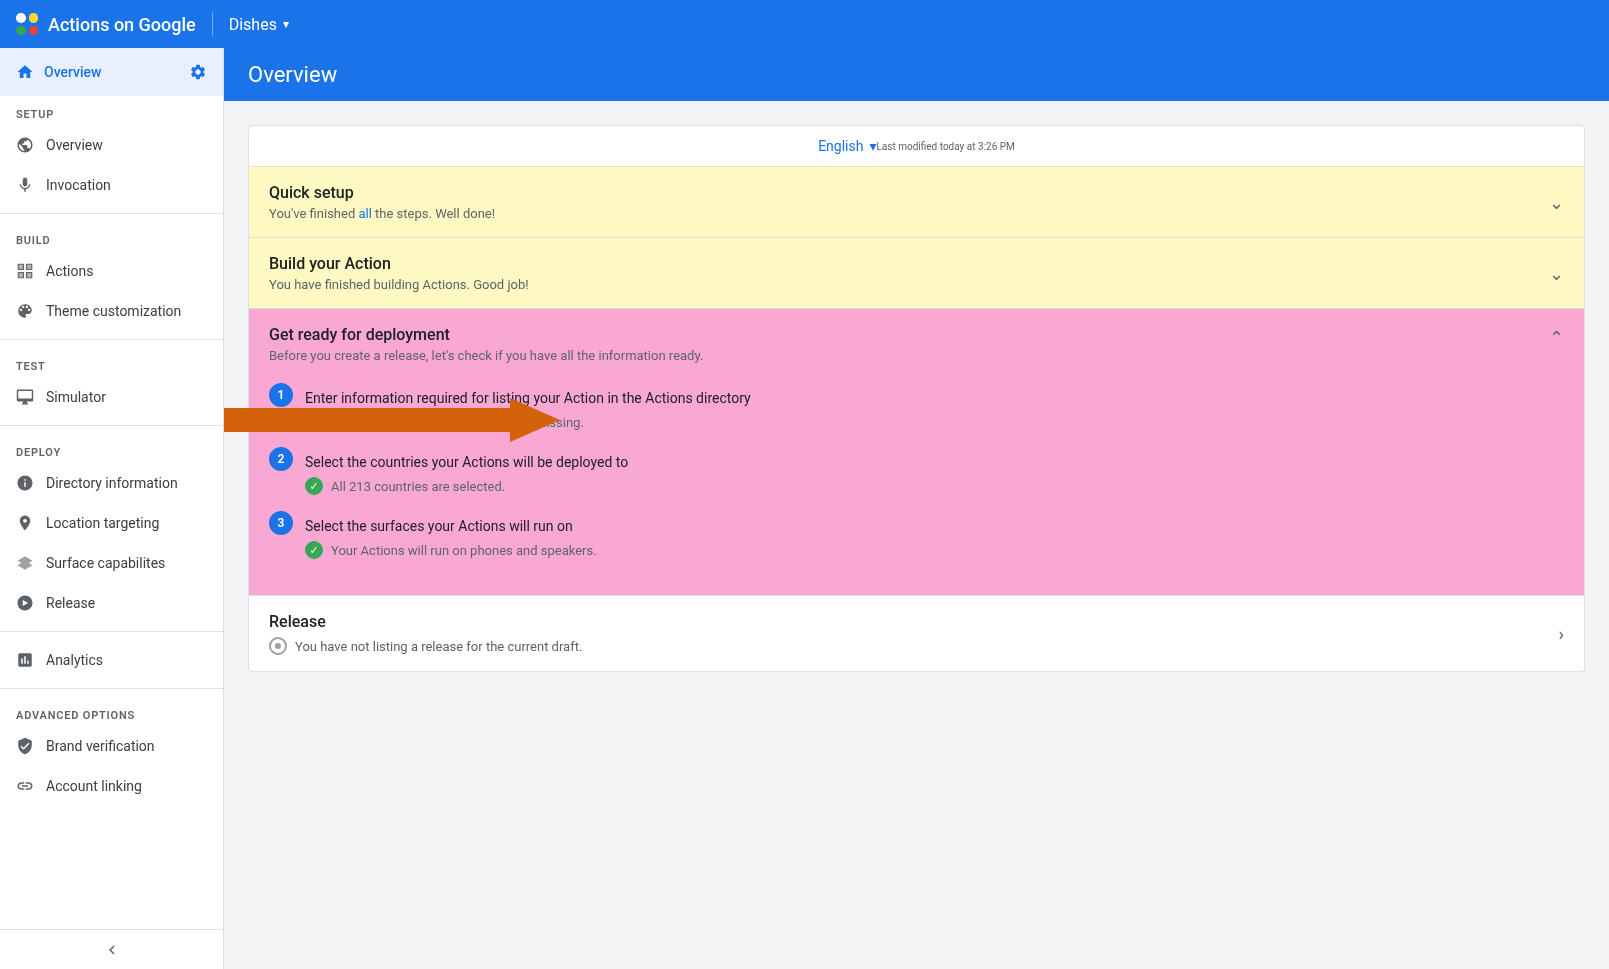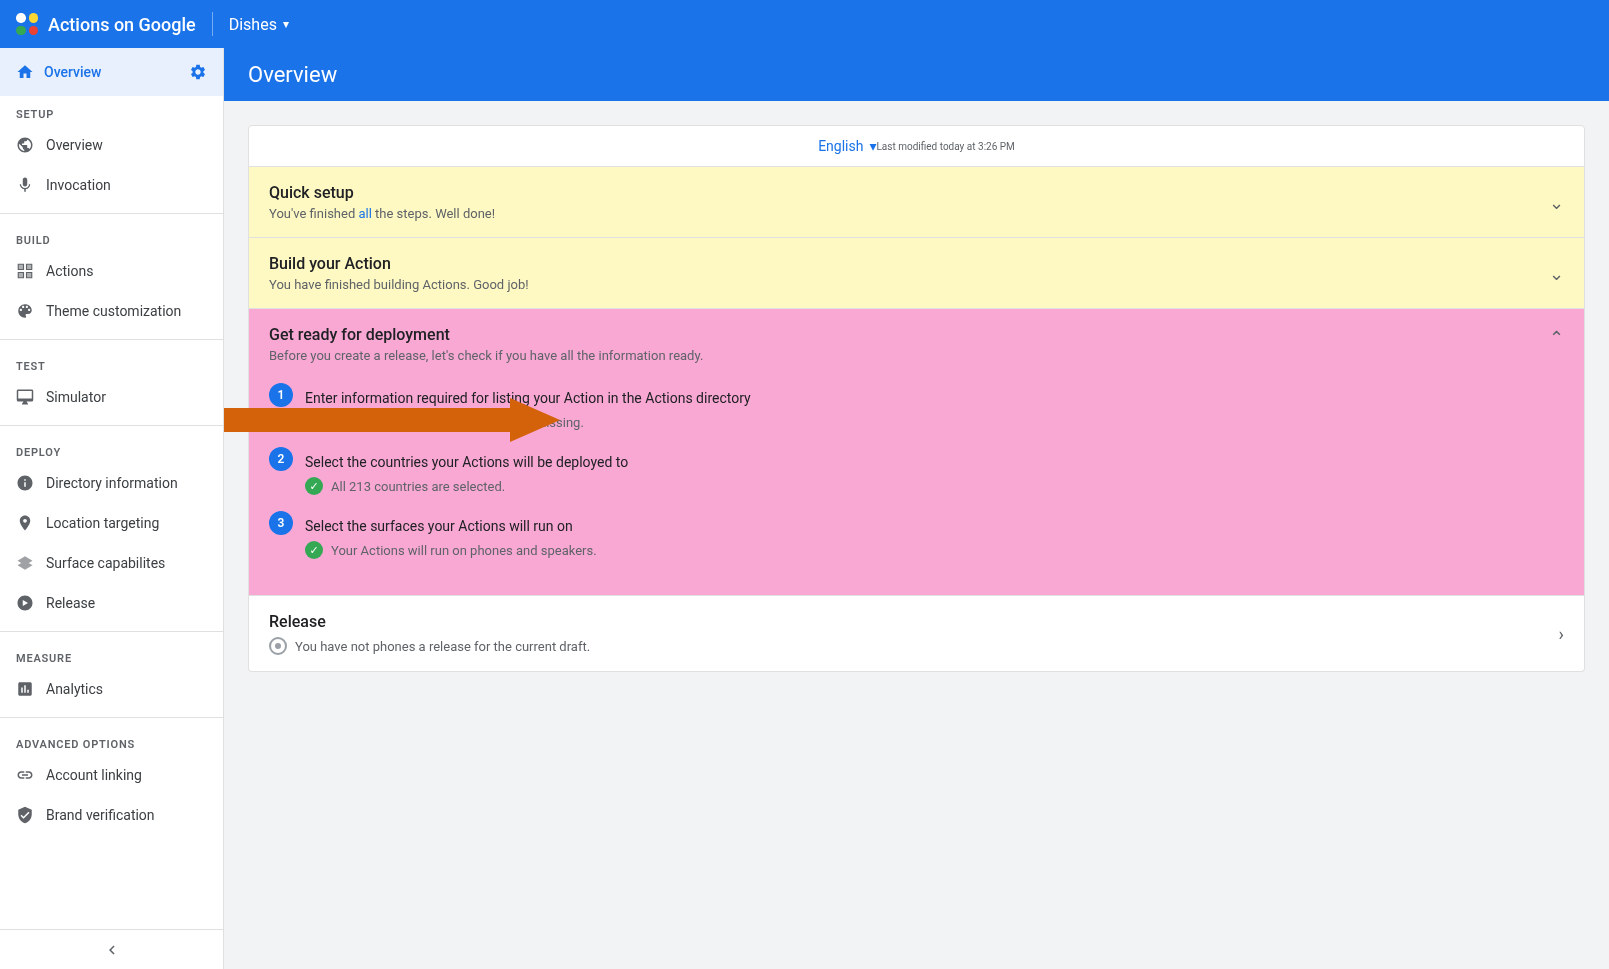--- a/index.html
+++ b/index.html
@@ -477,48 +477,47 @@
       <div class="sidebar-icon">
         <svg width="18" height="18" viewBox="0 0 24 24" fill="#5f6368">
             <path d="M12 2C6.48 2 2 6.48 2 12s4.48 10 10 10 10-4.48 10-10S17.52 2 12 2zm-1 14H9V8l7 4-7 4z"></path>
           </svg>
       </div>
       <span>Release</span>
     </div>
 
     <div class="sidebar-divider"></div>
 
-    <div class="sidebar-section-label">MEASURE</div>
     <div class="sidebar-item">
       <div class="sidebar-icon">
         <svg width="18" height="18" viewBox="0 0 24 24" fill="#5f6368">
             <path d="M19 3H5c-1.1 0-2 .9-2 2v14c0 1.1.9 2 2 2h14c1.1 0 2-.9 2-2V5c0-1.1-.9-2-2-2zM9 17H7v-7h2v7zm4 0h-2V7h2v10zm4 0h-2v-4h2v4z"></path>
           </svg>
       </div>
       <span>Analytics</span>
     </div>
 
     <div class="sidebar-divider"></div>
 
     <div class="sidebar-section-label">ADVANCED OPTIONS</div>
     <div class="sidebar-item">
       <div class="sidebar-icon">
         <svg width="18" height="18" viewBox="0 0 24 24" fill="#5f6368">
+            <path d="M12 1L3 5v6c0 5.55 3.84 10.74 9 12 5.16-1.26 9-6.45 9-12V5l-9-4zm-2 16l-4-4 1.41-1.41L10 14.17l6.59-6.59L18 9l-8 8z"></path>
+          </svg>
+      </div>
+      <span>Brand verification</span>
+    </div>
+    <div class="sidebar-item">
+      <div class="sidebar-icon">
+        <svg width="18" height="18" viewBox="0 0 24 24" fill="#5f6368">
             <path d="M17 7h-4v2h4c1.65 0 3 1.35 3 3s-1.35 3-3 3h-4v2h4c2.76 0 5-2.24 5-5s-2.24-5-5-5zm-6 8H7c-1.65 0-3-1.35-3-3s1.35-3 3-3h4V7H7c-2.76 0-5 2.24-5 5s2.24 5 5 5h4v-2zm-3-4h8v2H8v-2z"></path>
           </svg>
       </div>
       <span>Account linking</span>
-    </div>
-    <div class="sidebar-item">
-      <div class="sidebar-icon">
-        <svg width="18" height="18" viewBox="0 0 24 24" fill="#5f6368">
-            <path d="M12 1L3 5v6c0 5.55 3.84 10.74 9 12 5.16-1.26 9-6.45 9-12V5l-9-4zm-2 16l-4-4 1.41-1.41L10 14.17l6.59-6.59L18 9l-8 8z"></path>
-          </svg>
-      </div>
-      <span>Brand verification</span>
     </div>
 
     <div class="sidebar-collapse-btn">
       <svg width="18" height="18" viewBox="0 0 24 24" fill="#5f6368">
           <path d="M15.41 16.59L10.83 12l4.58-4.59L14 6l-6 6 6 6 1.41-1.41z"></path>
         </svg>
     </div>
   </div>
 
   <div class="content-area" style="position:relative;">
@@ -612,21 +611,21 @@
 
       <div class="release-card">
         <div class="release-left">
           <h3>Release</h3>
           <div class="release-sub">
             <div class="release-icon">
               <svg width="10" height="10" viewBox="0 0 10 10">
                   <circle cx="5" cy="5" r="3" fill="#9aa0a6"></circle>
                 </svg>
             </div>
-            <span class="release-sub-text">You have not phones a release for the current draft.</span>
+            <span class="release-sub-text">You have not listing a release for the current draft.</span>
           </div>
         </div>
         <span class="release-chevron">›</span>
       </div>
 
     </div>
   </div>
 </div>
 
 </body></html>

